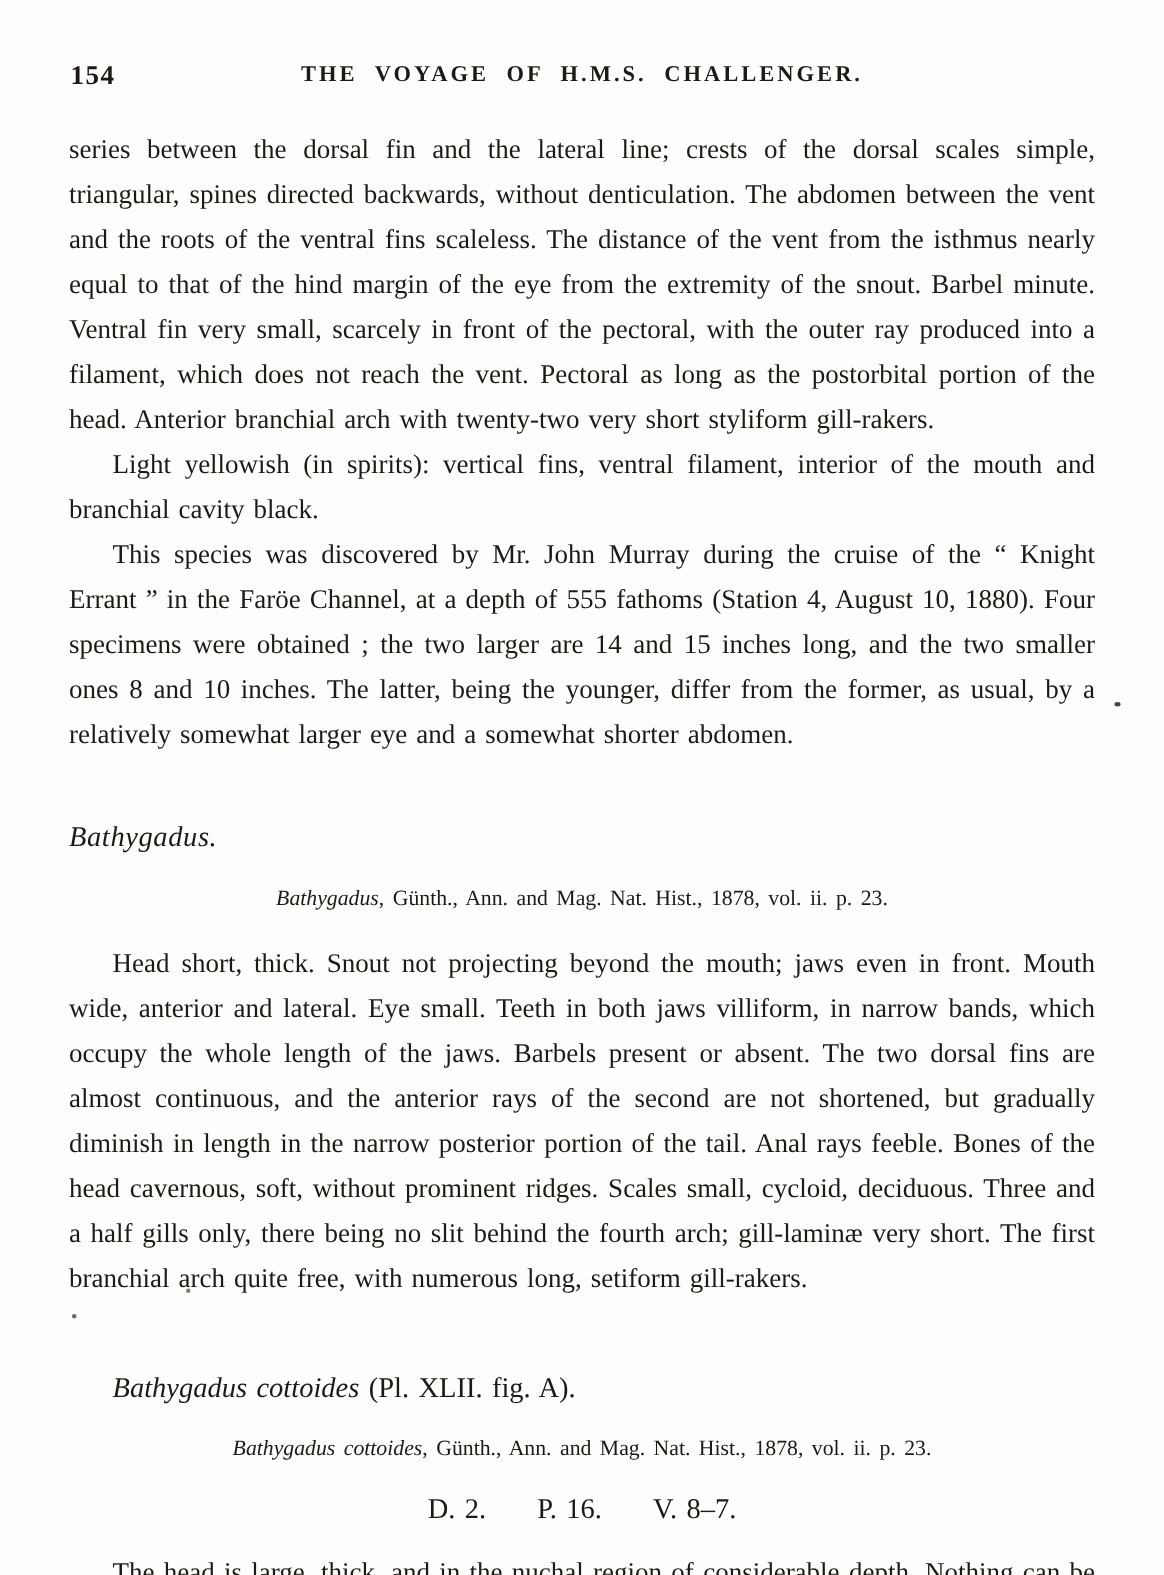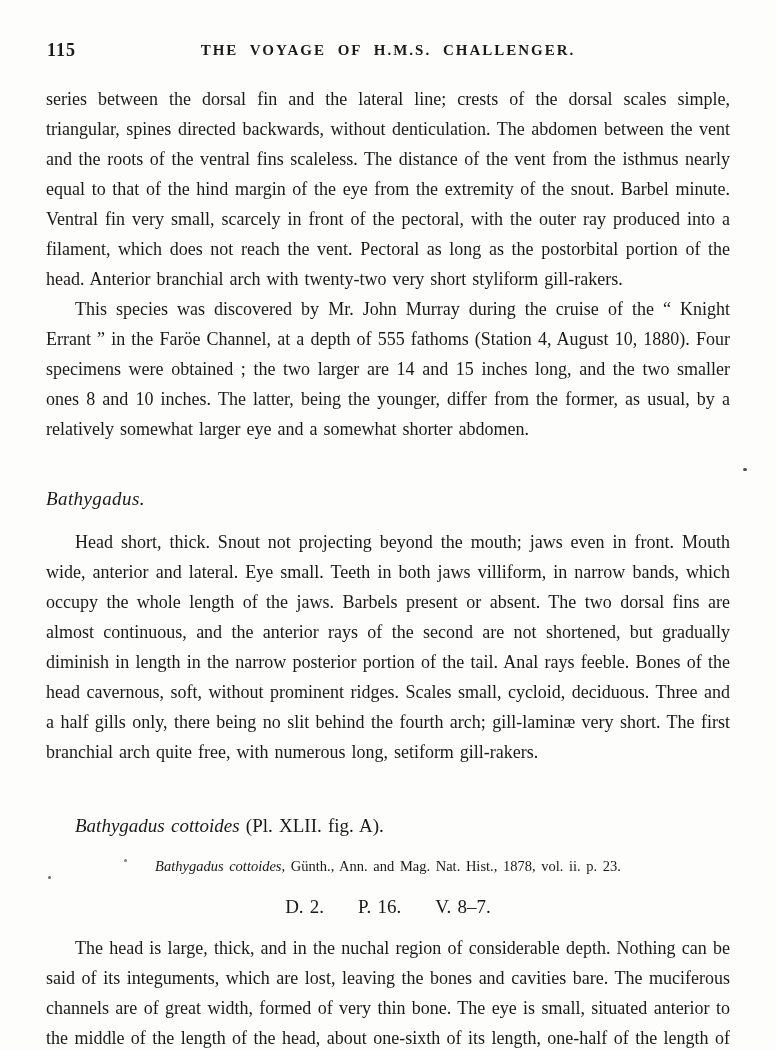--- a/index.html
+++ b/index.html
@@ -98,33 +98,35 @@
   .speck-1 { left: 743px; top: 468px; width: 4px; height: 3px; }
   .speck-2 { left: 124px; top: 859px; width: 3px; height: 3px; opacity: .7; }
   .speck-3 { left: 48px;  top: 876px; width: 3px; height: 3px; opacity: .8; }
 </style>
 </head>
 <body>
 
 <div class="page">
 
   <div class="header">
-    <span class="page-number">115</span>
+    <span class="page-number">154</span>
     <div class="running-title">THE VOYAGE OF H.M.S. CHALLENGER.</div>
   </div>
 
   <div class="text-column">
 
     <p>series between the dorsal fin and the lateral line; crests of the dorsal scales simple, triangular, spines directed backwards, without denticulation. The abdomen between the vent and the roots of the ventral fins scaleless. The distance of the vent from the isthmus nearly equal to that of the hind margin of the eye from the extremity of the snout. Barbel minute. Ventral fin very small, scarcely in front of the pectoral, with the outer ray produced into a filament, which does not reach the vent. Pectoral as long as the postorbital portion of the head. Anterior branchial arch with twenty-two very short styliform gill-rakers.</p>
 
+    <p class="indent">Light yellowish (in spirits): vertical fins, ventral filament, interior of the mouth and branchial cavity black.</p>
 
     <p class="indent">This species was discovered by Mr. John Murray during the cruise of the “ Knight Errant ” in the Faröe Channel, at a depth of 555 fathoms (Station 4, August 10, 1880). Four specimens were obtained ; the two larger are 14 and 15 inches long, and the two smaller ones 8 and 10 inches. The latter, being the younger, differ from the former, as usual, by a relatively somewhat larger eye and a somewhat shorter abdomen.</p>
 
     <p class="genus-heading">Bathygadus.</p>
 
+    <p class="citation-line"><span class="sci-name">Bathygadus</span><span>, Günth., Ann. and Mag. Nat. Hist., 1878, vol. ii. p. 23.</span></p>
 
     <p class="indent genus-description">Head short, thick. Snout not projecting beyond the mouth; jaws even in front. Mouth wide, anterior and lateral. Eye small. Teeth in both jaws villiform, in narrow bands, which occupy the whole length of the jaws. Barbels present or absent. The two dorsal fins are almost continuous, and the anterior rays of the second are not shortened, but gradually diminish in length in the narrow posterior portion of the tail. Anal rays feeble. Bones of the head cavernous, soft, without prominent ridges. Scales small, cycloid, deciduous. Three and a half gills only, there being no slit behind the fourth arch; gill-laminæ very short. The first branchial arch quite free, with numerous long, setiform gill-rakers.</p>
 
     <p class="species-heading"><span class="sci-name">Bathygadus cottoides</span><span> (Pl. XLII. fig. A).</span></p>
 
     <p class="citation-line"><span class="sci-name">Bathygadus cottoides</span><span>, Günth., Ann. and Mag. Nat. Hist., 1878, vol. ii. p. 23.</span></p>
 
     <p class="fin-formula">
       <span>D. 2.</span><span>P. 16.</span><span>V. 8–7.</span>
     </p>

